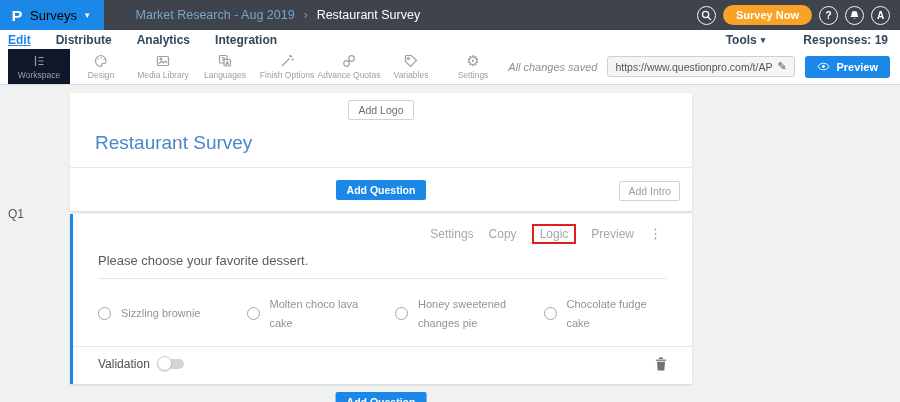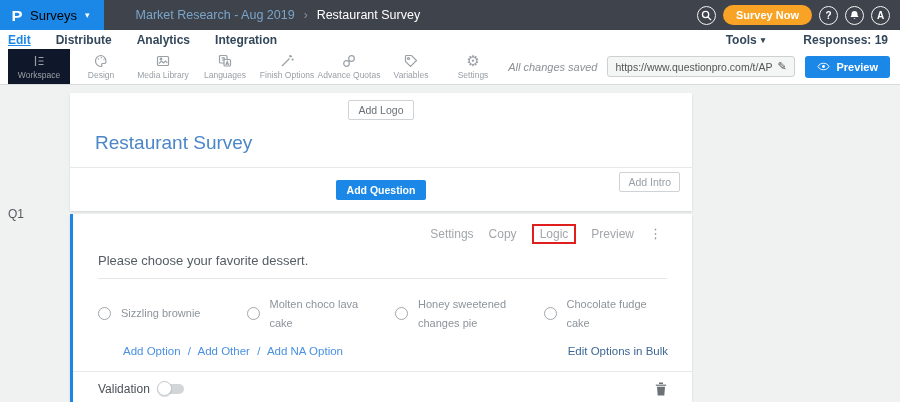--- a/index.html
+++ b/index.html
@@ -61,21 +61,21 @@
   .card-top { background:#fff; box-shadow:0 1px 2px rgba(0,0,0,.12); padding-top:7px; }
   .add-logo-wrap { text-align:center; }
   .add-logo-btn { background:#fff; border:1px solid #cfd3d6; border-radius:2px; color:#6a7076;
                   font-size:10.5px; padding:3px 10px; cursor:pointer; }
   .survey-title { color:#4a86c8; font-size:19px; padding:12px 0 13px 25px; cursor:text; }
 
   .card-row2 { background:#fff; border-top:1px solid #e7e9ea; height:44px; position:relative;
                display:flex; align-items:center; justify-content:center; box-shadow:0 1px 2px rgba(0,0,0,.12); }
   .add-q-btn { background:#1b87e6; border:none; color:#fff; font-size:10.5px; font-weight:bold;
                border-radius:2px; padding:4px 11px; cursor:pointer; }
-  .add-intro-btn { position:absolute; right:12px; top:4px; background:#fff; border:1px solid #cfd3d6;
+  .add-intro-btn { position:absolute; right:12px; top:13px; background:#fff; border:1px solid #cfd3d6;
                    border-radius:2px; color:#9aa0a6; font-size:10.5px; padding:3px 8px; cursor:pointer; }
 
   .question-block { margin-top:3px; background:#fff; border-left:3px solid #1b87e6;
                     box-shadow:0 1px 2px rgba(0,0,0,.12); padding-bottom:0; }
   .action-row { display:flex; justify-content:flex-end; align-items:center; gap:15px;
                 padding:10px 30px 0 0; }
   .action { font-size:12px; color:#a3a7ab; cursor:pointer; }
   .action.highlighted { border:2px solid #e01e1e; padding:1px 6px; }
   .dots-menu { font-size:13px; color:#8a9095; cursor:pointer; line-height:10px; }
   .question-text { margin:9px 25px 0 25px; font-size:13px; color:#545d63; padding-bottom:10px;
@@ -282,30 +282,20 @@
         <div class="option">
           <span class="radio"></span>
           <span class="opt-label">Honey sweetened changes pie</span>
         </div>
         <div class="option">
           <span class="radio"></span>
           <span class="opt-label">Chocolate fudge cake</span>
         </div>
       </div>
 
-      <div class="option-links">
-        <span class="links-left">
-          <span class="opt-link">Add Option</span>
-          <span class="link-sep">/</span>
-          <span class="opt-link">Add Other</span>
-          <span class="link-sep">/</span>
-          <span class="opt-link">Add NA Option</span>
-        </span>
-        <span class="bulk-link">Edit Options in Bulk</span>
-      </div>
 
       <div class="validation-row">
         <div class="validation-left">
           <span class="validation-label">Validation</span>
           <span class="toggle">
               <span class="knob"></span>
             </span>
         </div>
         <span class="trash">
           <svg width="12" height="14" viewBox="0 0 12 14" fill="#6b7176">

